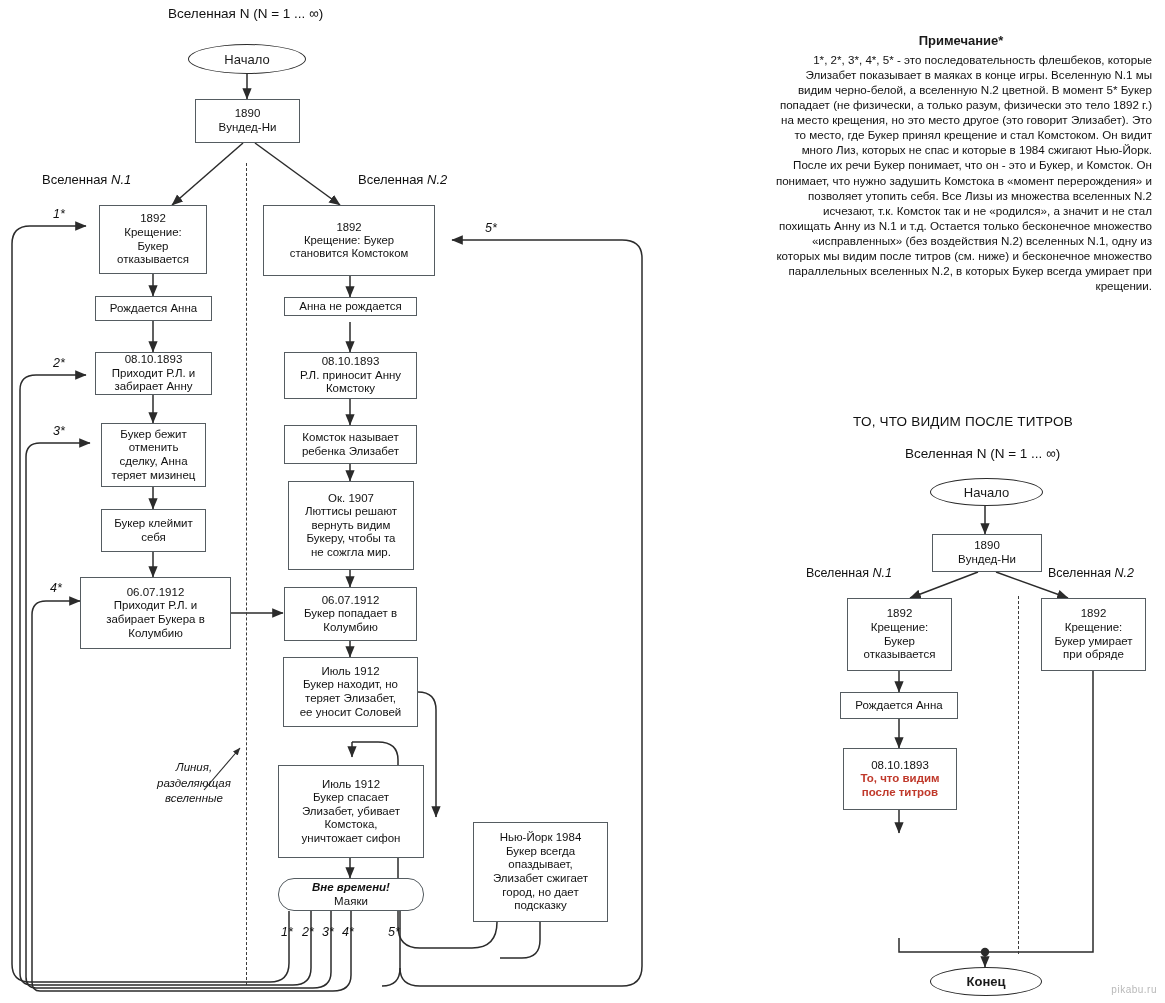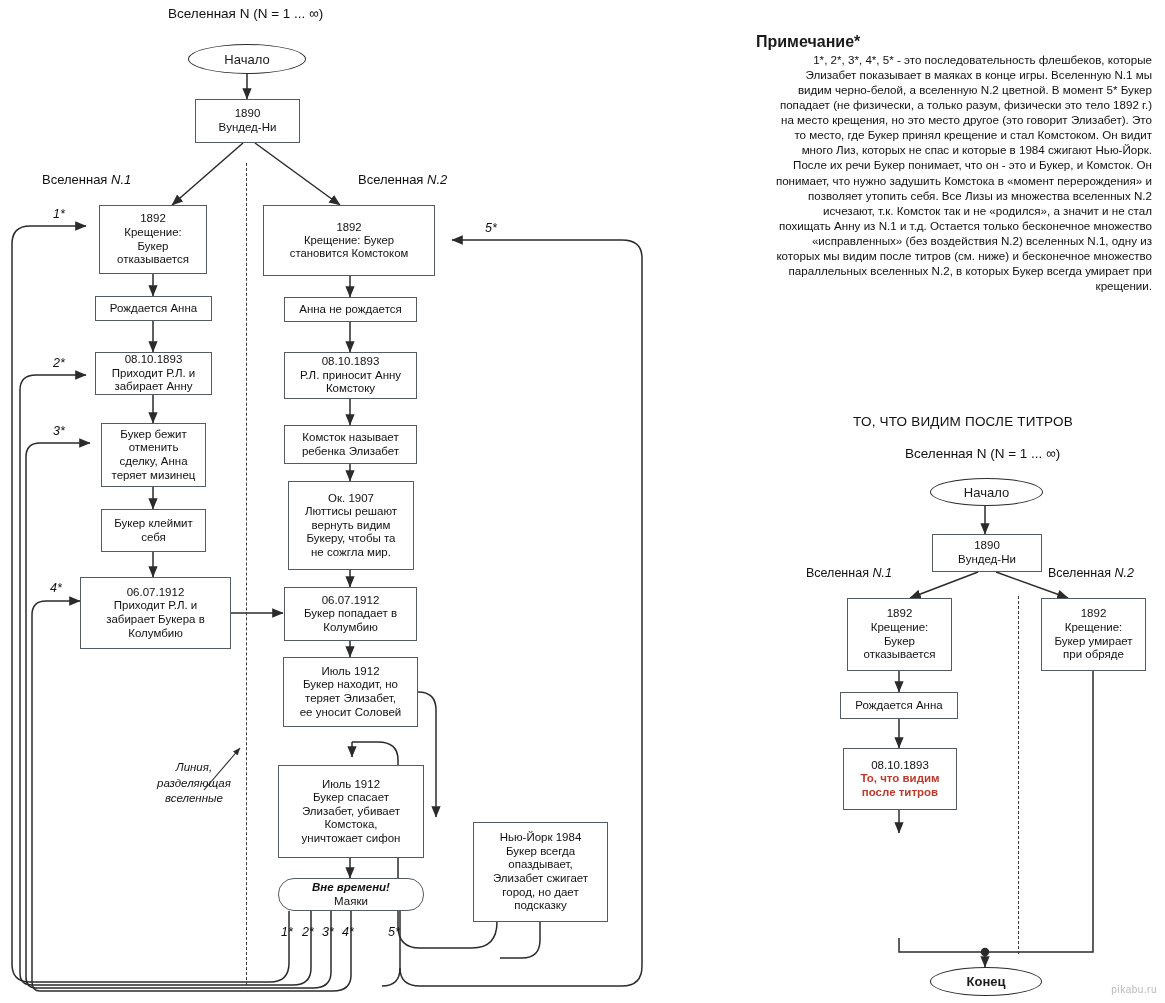--- a/index.html
+++ b/index.html
@@ -34,22 +34,22 @@
     position:absolute;font-size:13px;color:#111;white-space:nowrap;z-index:4;
   }
   .lbl.italic{font-style:italic;}
   .star{
     position:absolute;font-size:12.5px;font-style:italic;color:#111;z-index:5;
   }
 
   .hdr{position:absolute;font-size:13.5px;color:#111;white-space:nowrap;z-index:4;}
 
   .note-title{
-    position:absolute;font-weight:bold;font-size:16px;text-align:left;
-    width:370px;left:756px;top:33px;z-index:4;
+    position:absolute;font-weight:bold;font-size:13px;text-align:center;
+    width:370px;left:776px;top:33px;z-index:4;
   }
   .note-body{
     position:absolute;left:772px;top:52px;width:380px;
     font-size:11.6px;line-height:1.30;text-align:right;color:#111;z-index:4;
   }
   .sec-title{
     position:absolute;left:776px;top:414px;width:374px;text-align:center;
     font-size:13.5px;color:#111;z-index:4;letter-spacing:.2px;
   }
 
@@ -217,21 +217,21 @@
   <div class="star" style="left:485px;top:221px;">5*</div>
 
   <div class="node wide-txt" style="left:263px;top:205px;width:172px;height:71px;">
     <div class="inner">
       <div>1892</div>
       <div>Крещение: Букер</div>
       <div>становится Комстоком</div>
     </div>
   </div>
 
-  <div class="node" style="left:284px;top:297px;width:133px;height:25px;">
+  <div class="node" style="left:284px;top:297px;width:133px;height:19px;">
     <div class="inner">
         <div>Анна не рождается</div>
       </div>
   </div>
 
   <div class="node" style="left:284px;top:352px;width:133px;height:47px;">
     <div class="inner">
       <div>08.10.1893</div>
       <div>Р.Л. приносит Анну</div>
       <div>Комстоку</div>

